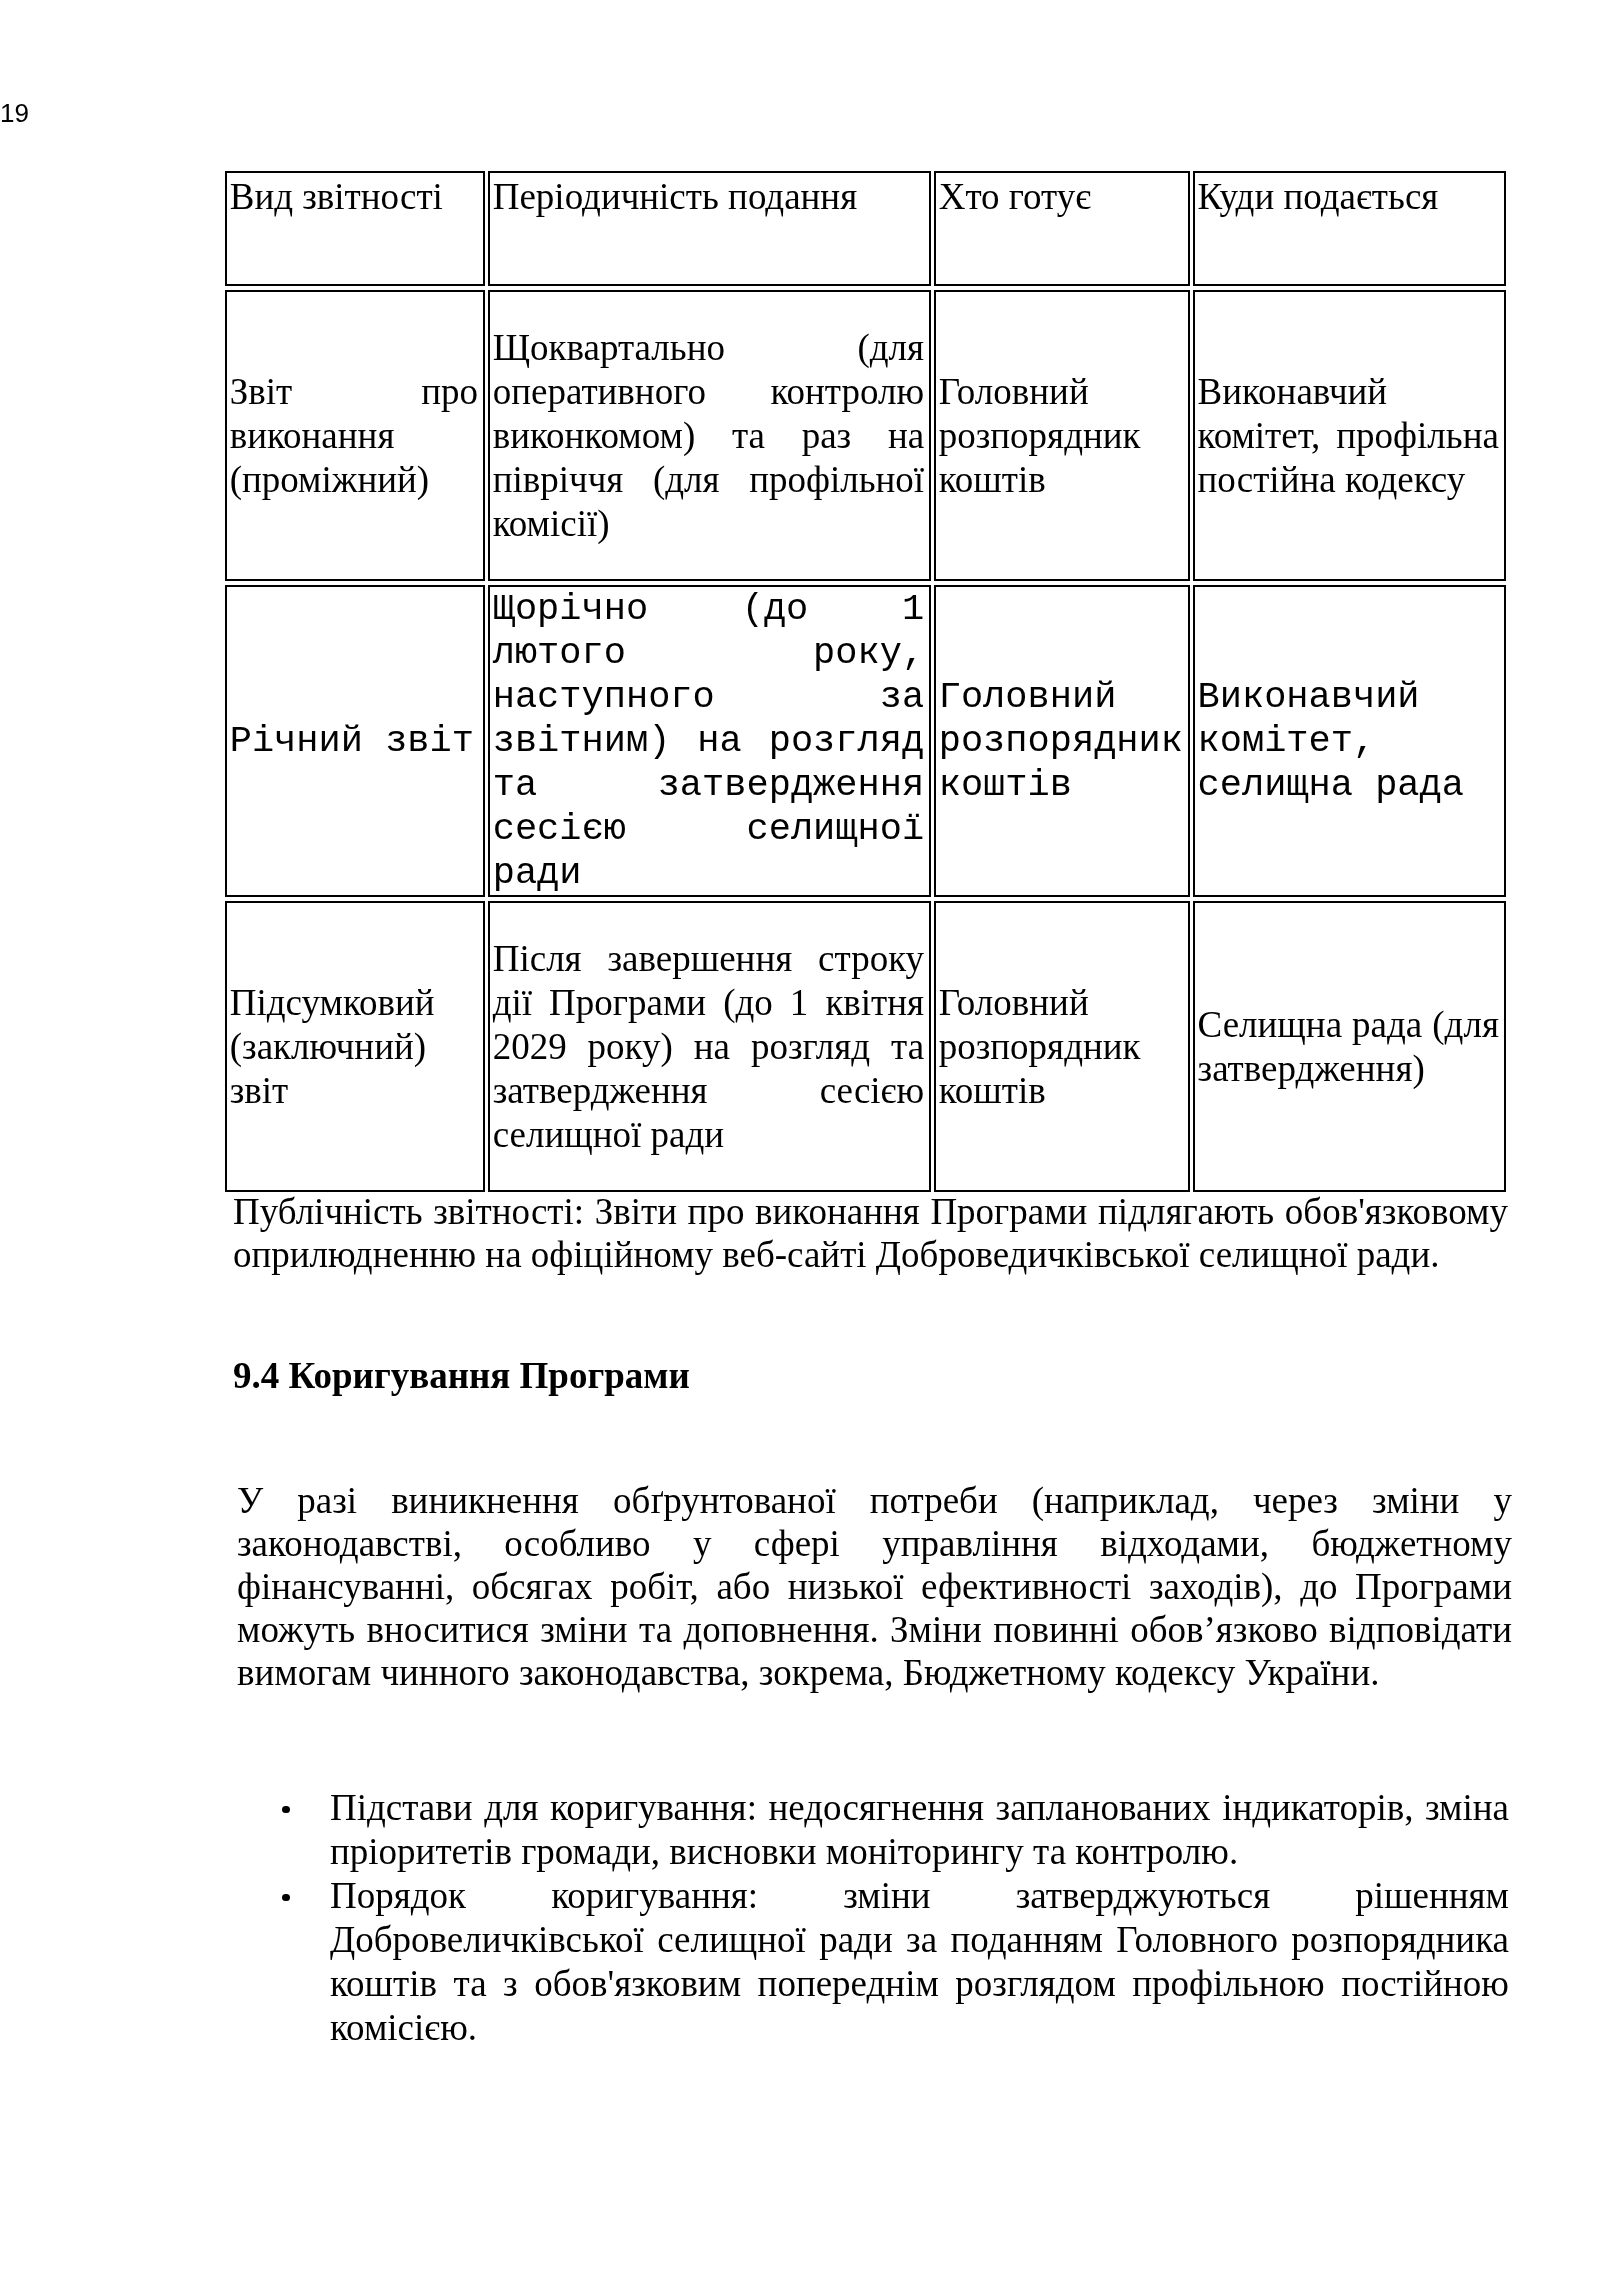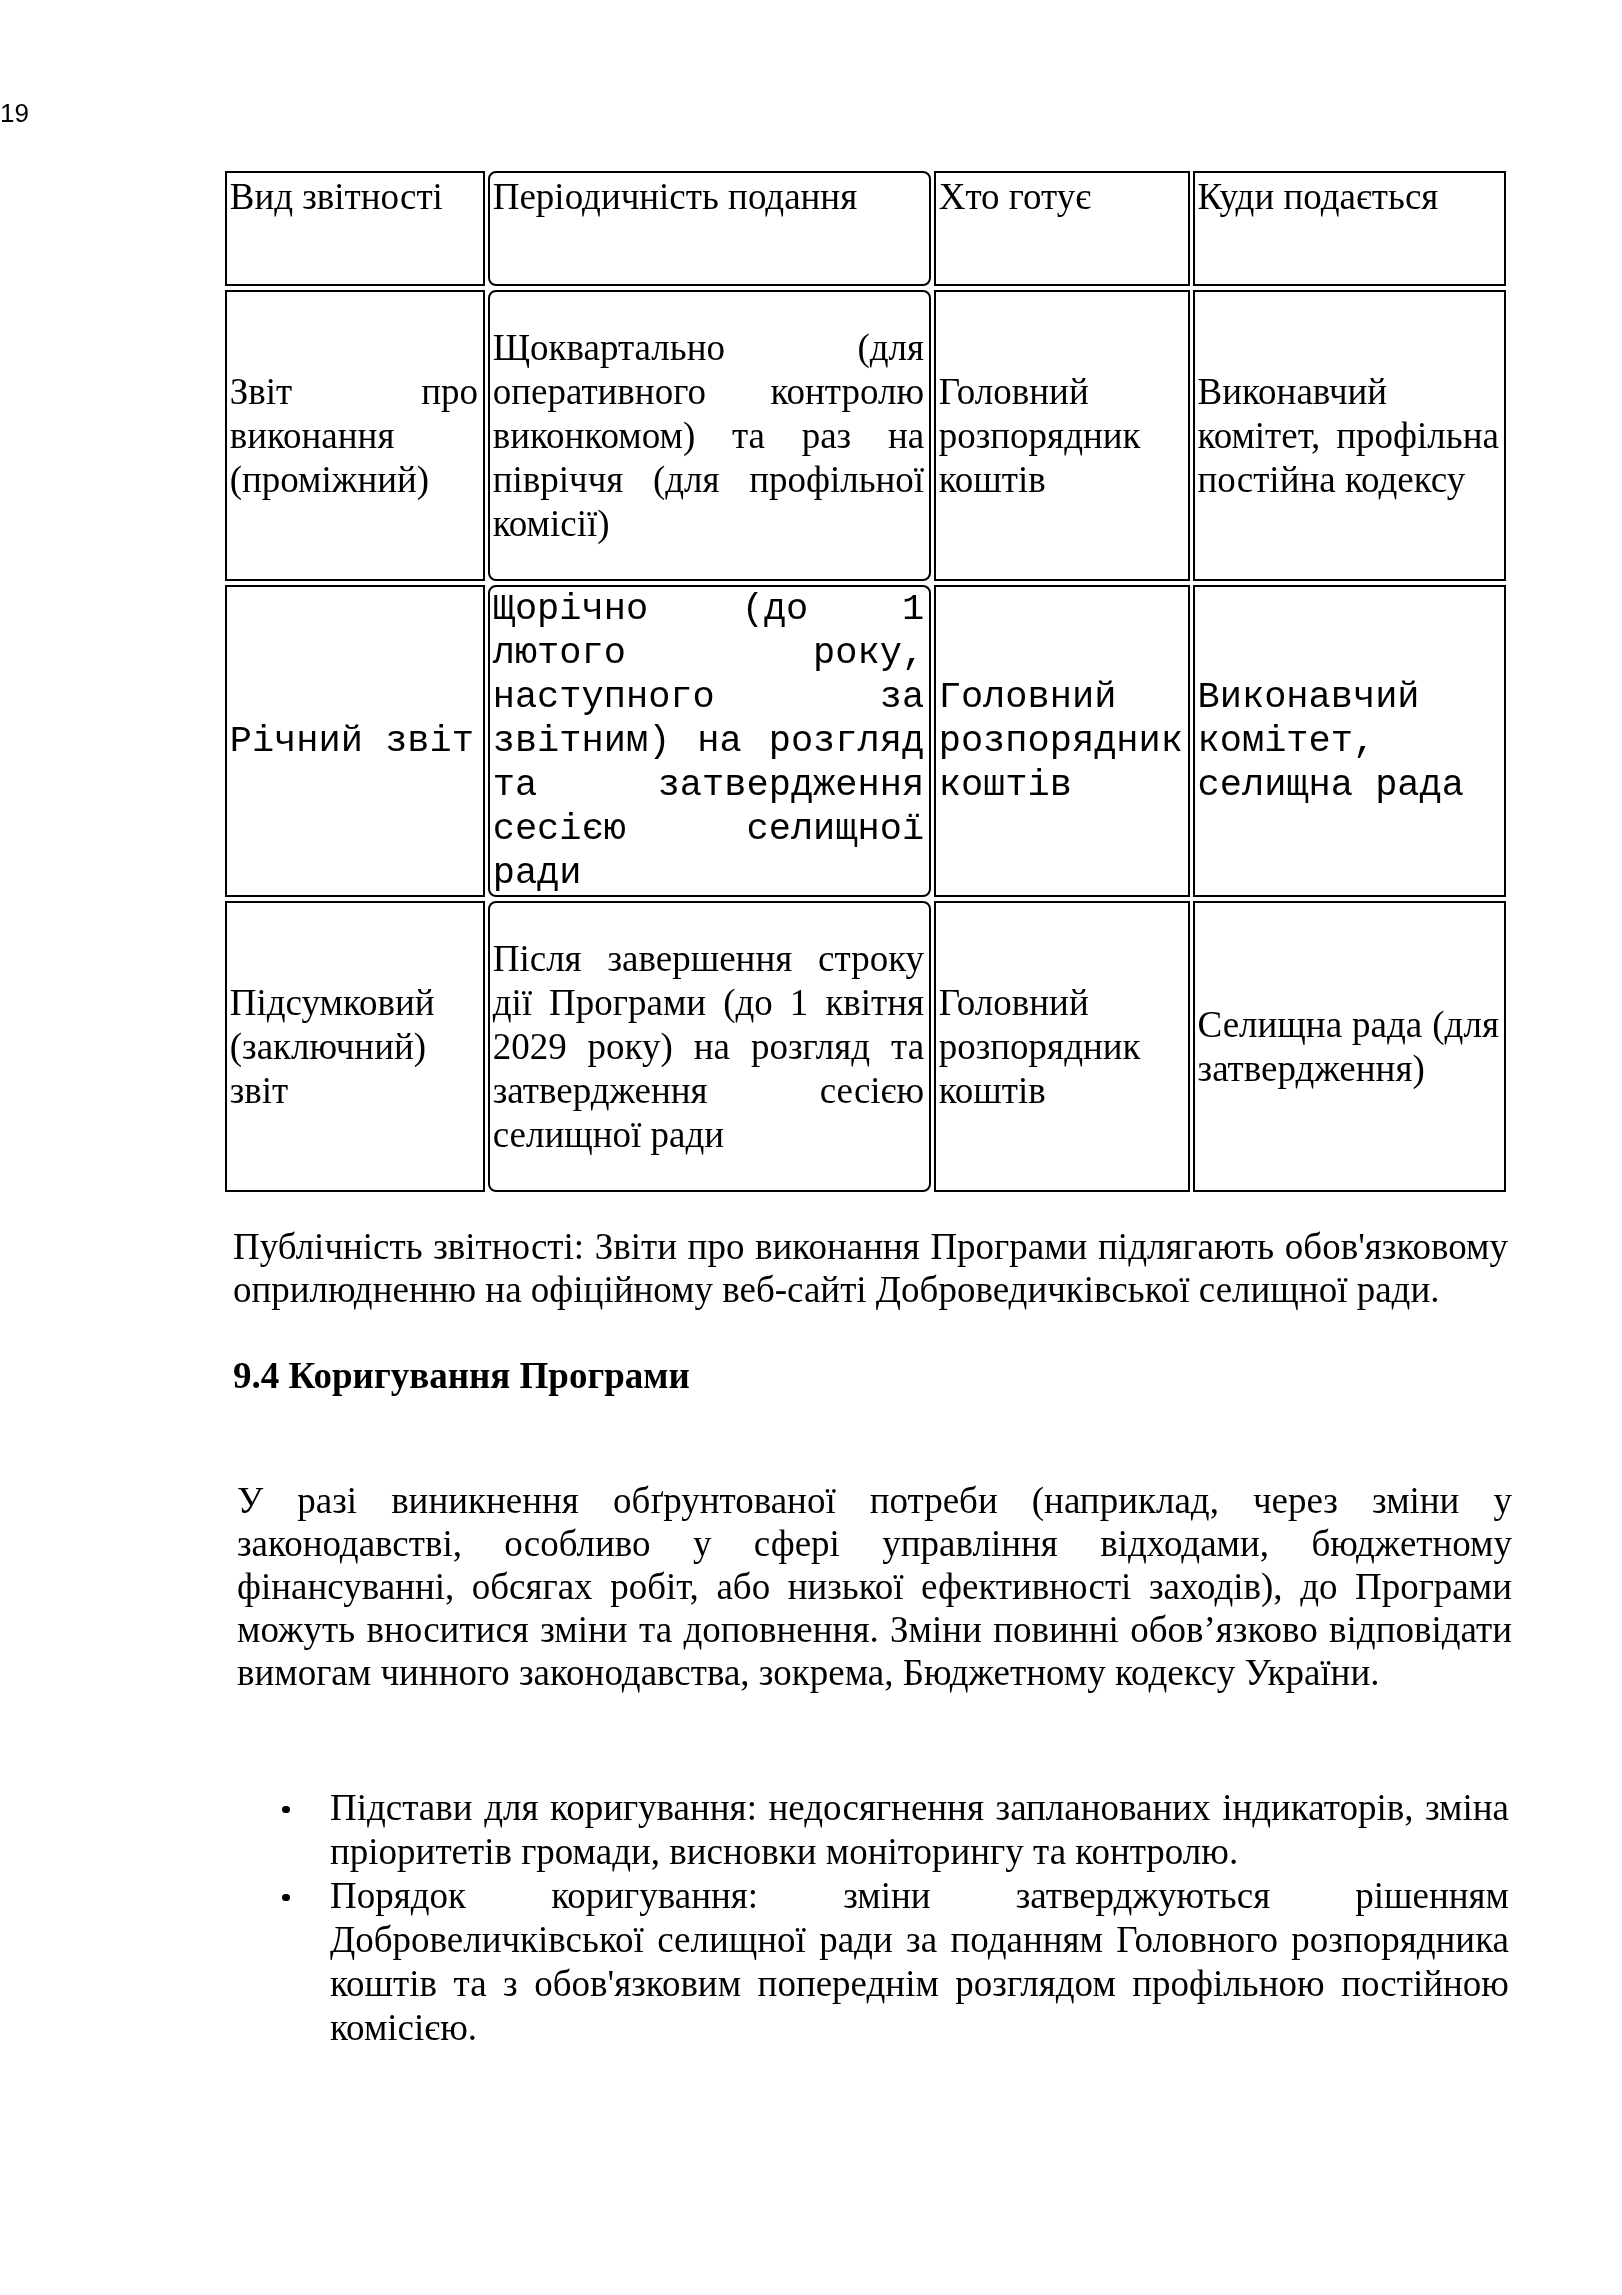--- a/index.html
+++ b/index.html
@@ -1,28 +1,28 @@
 <!DOCTYPE html>
 <html style="font-size:10.5px"><head>
 <meta charset="utf-8">
 <style>
   html, body { margin:0; padding:0; background:#ffffff; }
   body { width:1623px; height:2295px; position:relative; overflow:hidden; color:#000; font-family:"Liberation Serif", serif; }
   .page-num { position:absolute; left:0; width:1623px; top:97px; text-align:left; font-family:"Liberation Sans", sans-serif; font-size:26px; line-height:33px; color:#000; }
   table.report { position:absolute; left:226px; top:172px; border-collapse:separate; border-spacing:3.9px 4.6px; margin:-4.6px -3.9px; }
   table.report td { border:2.6px solid #000; vertical-align:middle; padding:0 0 0 2.6px; font-size:37px; line-height:44px; text-align:justify; text-align-last:left; box-sizing:border-box; }
   table.report tr.hdr td { vertical-align:top; padding-top:2px; }
-  .c1 { width:260px; } .c2 { width:443px;border-radius:8px; } .c3 { width:249px; } .c4 { width:313px; }
+  .c1 { width:260px; } .c2 { width:443px; } .c3 { width:249px; } .c4 { width:313px; }
   tr.hdr td { height:115px; }
   tr.r1 td { height:291px; }
   tr.r2 td { height:210px;font-family:Liberation Mono, monospace; }
   tr.r3 td { height:291px; }
   .cell-inner { display:block; padding-right:5px; }
   .para { position:absolute; left:233px; width:1275px; font-size:37px; line-height:43px; text-align:justify; }
-  .p1 { top:1225px; }
+  .p1 { top:1190px; }
   .h94 { position:absolute; left:233px; top:1354px; font-size:37px; font-weight:bold; line-height:43px; }
   .p2 { top:1475px; }
   ul.bullets { position:absolute; left:233px; top:1786px; width:1276px; margin:0; padding:0; list-style:none; }
   ul.bullets li { position:relative; padding-left:97px; font-size:37px; line-height:44px; text-align:justify; }
   ul.bullets li .dot { position:absolute; left:49px; top:19.6px; width:7.9px; height:7.9px; border-radius:50%; background:#000; }
 </style>
 </head>
 <body>
 
 <div class="page-num">19</div>

